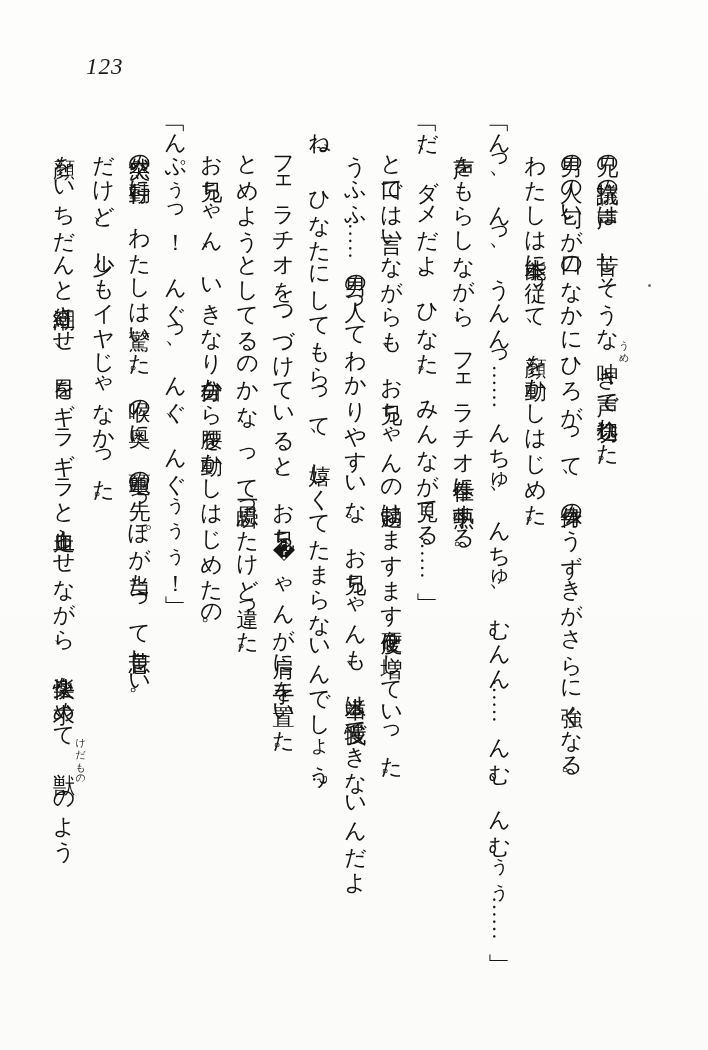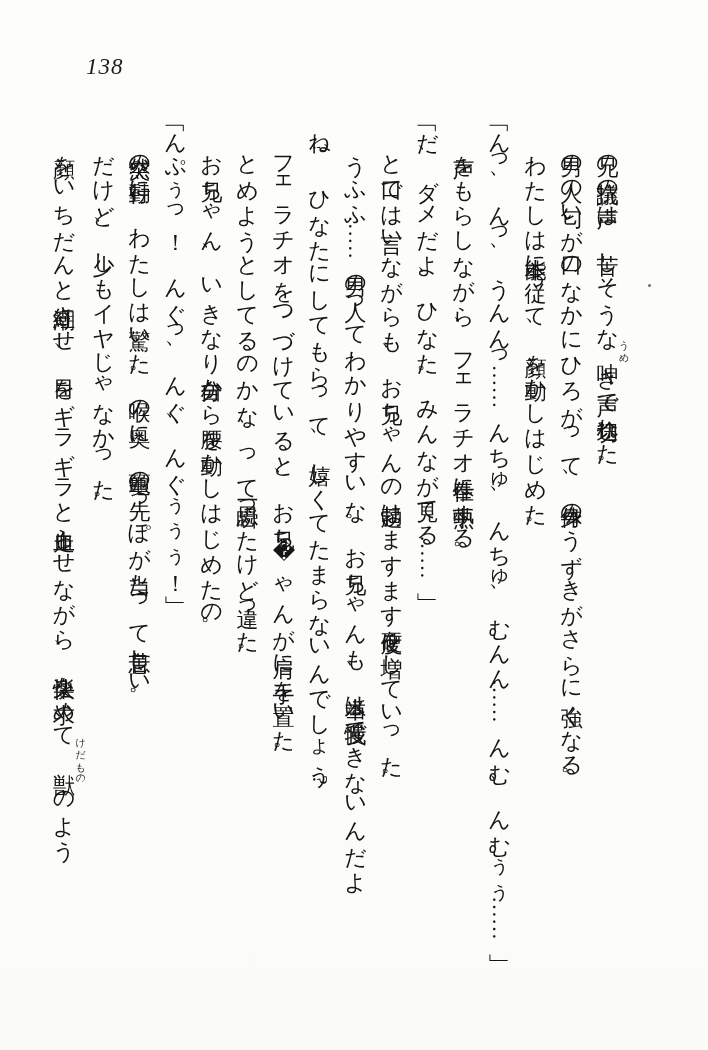--- a/index.html
+++ b/index.html
@@ -53,21 +53,21 @@
     position: absolute;
     border-radius: 50%;
   }
   .artifact-dot.d1 { left: 648px; top: 284px; width: 3px; height: 3px; background: #6e6e6e; }
   .artifact-dot.d2 { left: 605px; top: 313px; width: 2px; height: 2px; background: #8a8a8a; }
 </style>
 </head>
 <body>
 
 <div class="page">
-  <span class="page-number">138</span>
+  <span class="page-number">123</span>
 
   <div class="text-block">
       <p class="indent">兄の抗議の声は、苦しそうな<ruby>呻<rt>うめ</rt></ruby>き声で途切れた。</p>
       <p class="indent">男の人の匂いが口のなかにひろがって、身体のうずきがさらに強くなる。</p>
       <p class="indent">わたしは本能に従って、顔を動かしはじめた。</p>
       <p class="no-indent">「んっ、んっ、うんんっ……んちゅ、んちゅ、むんん……んむ、んむぅぅ……」</p>
       <p class="indent">声をもらしながら、フェラチオ奉仕に熱中する。</p>
       <p class="no-indent">「だ、ダメだよ、ひなた。みんなが見てる……」</p>
       <p class="indent">と口では言いながらも、お兄ちゃんの勃起はますます硬度を増していった。</p>
       <p class="indent">うふふ……男の人ってわかりやすいな。お兄ちゃんも、本当は我慢できないんだよ</p>

